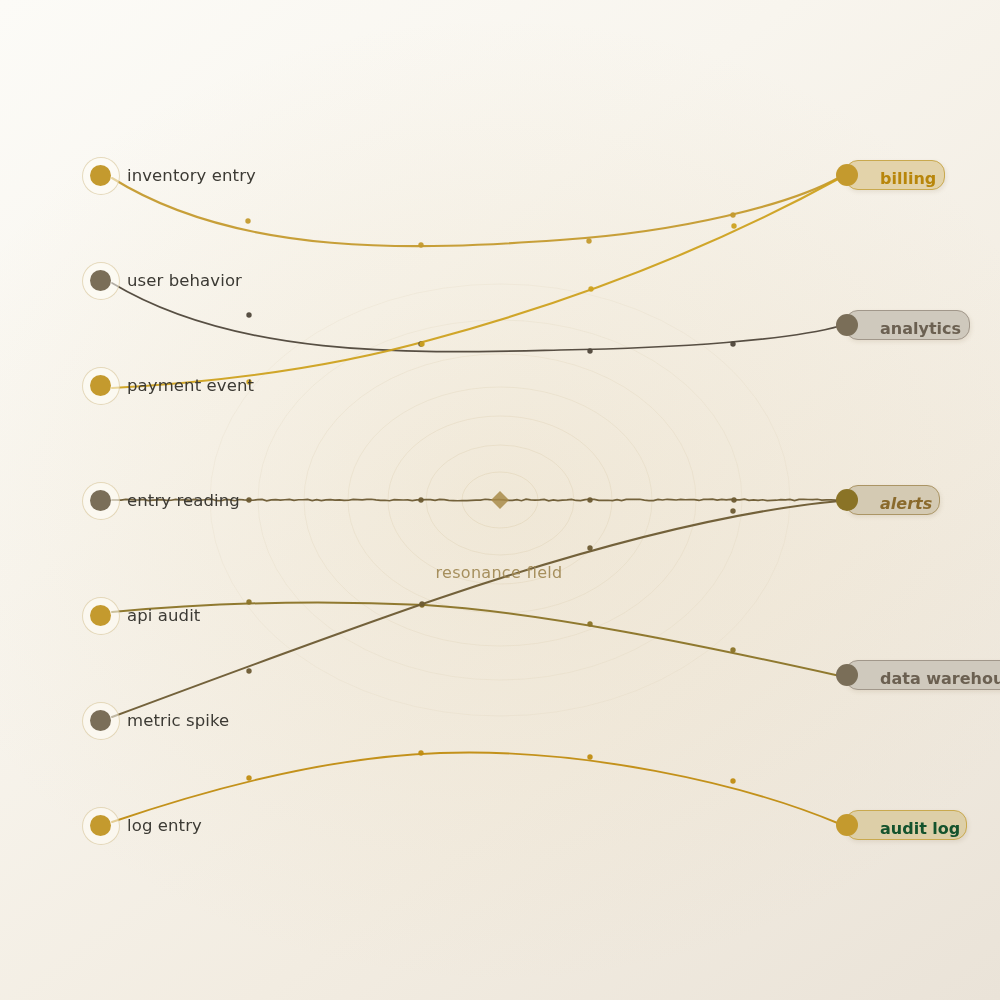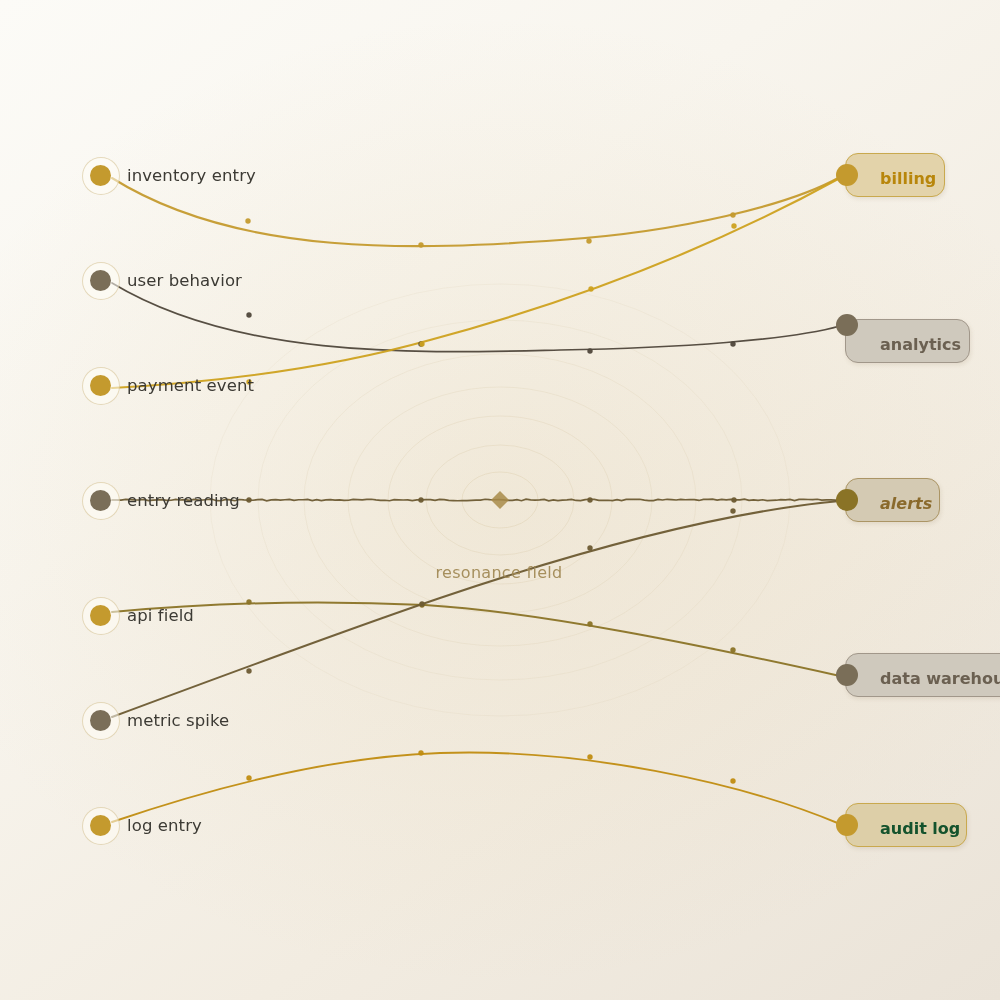--- a/index.html
+++ b/index.html
@@ -52,21 +52,21 @@
     position: absolute;
     transform: translateY(-50%);
     font-size: 16.5px;
     color: #3c3a34;
     letter-spacing: 0.1px;
     white-space: nowrap;
   }
   .dest-pill {
     position: absolute;
     transform: translateY(-50%);
-    height: 44px;
+    height: 30px;
     display: flex;
     align-items: center;
     padding: 6px 22px 0 34px;
     border-radius: 13px;
     box-sizing: border-box;
     font-size: 16px;
     font-weight: bold;
     white-space: nowrap;
     box-shadow: 1px 2px 4px rgba(120,100,60,0.13);
   }
@@ -168,38 +168,38 @@
       <div class="src-label" style="left: 127px; top: 385px;">payment event</div>
       <div class="src-node" style="left: 100px; top: 500px;">
         <div class="halo"></div>
         <div class="core" style="background: rgb(122, 110, 88);"></div>
       </div>
       <div class="src-label" style="left: 127px; top: 500px;">entry reading</div>
       <div class="src-node" style="left: 100px; top: 615px;">
         <div class="halo"></div>
         <div class="core" style="background: rgb(196, 154, 46);"></div>
       </div>
-      <div class="src-label" style="left: 127px; top: 615px;">api field</div>
+      <div class="src-label" style="left: 127px; top: 615px;">api audit</div>
       <div class="src-node" style="left: 100px; top: 720px;">
         <div class="halo"></div>
         <div class="core" style="background: rgb(122, 110, 88);"></div>
       </div>
       <div class="src-label" style="left: 127px; top: 720px;">metric spike</div>
       <div class="src-node" style="left: 100px; top: 825px;">
         <div class="halo"></div>
         <div class="core" style="background: rgb(196, 154, 46);"></div>
       </div>
       <div class="src-label" style="left: 127px; top: 825px;">log entry</div>
     </div>
   <div id="dests-host">
       <div class="dest-pill" style="left: 845px; top: 175px; width: 100px; background: rgb(227, 211, 170); color: rgb(184, 134, 11); border: 1px solid rgb(201, 169, 78);">
         <span>billing</span>
       </div>
       <div class="dest-dot" style="left: 847px; top: 175px; background: rgb(196, 154, 46);"></div>
-      <div class="dest-pill" style="left: 845px; top: 325px; width: 125px; background: rgb(207, 201, 189); color: rgb(107, 96, 81); border: 1px solid rgb(161, 151, 138); margin-top: 16px;">
+      <div class="dest-pill" style="left: 845px; top: 325px; width: 125px; background: rgb(207, 201, 189); color: rgb(107, 96, 81); border: 1px solid rgb(161, 151, 138);">
         <span>analytics</span>
       </div>
       <div class="dest-dot" style="left: 847px; top: 325px; background: rgb(122, 110, 88);"></div>
       <div class="dest-pill" style="left: 845px; top: 500px; width: 95px; background: rgb(212, 202, 179); color: rgb(138, 106, 44); border: 1px solid rgb(171, 149, 101); font-style: italic;">
         <span>alerts</span>
       </div>
       <div class="dest-dot" style="left: 847px; top: 500px; background: rgb(138, 115, 38);"></div>
       <div class="dest-pill" style="left: 845px; top: 675px; width: 172px; background: rgb(207, 201, 189); color: rgb(107, 96, 81); border: 1px solid rgb(161, 151, 138);">
         <span>data warehouse</span>
       </div>

